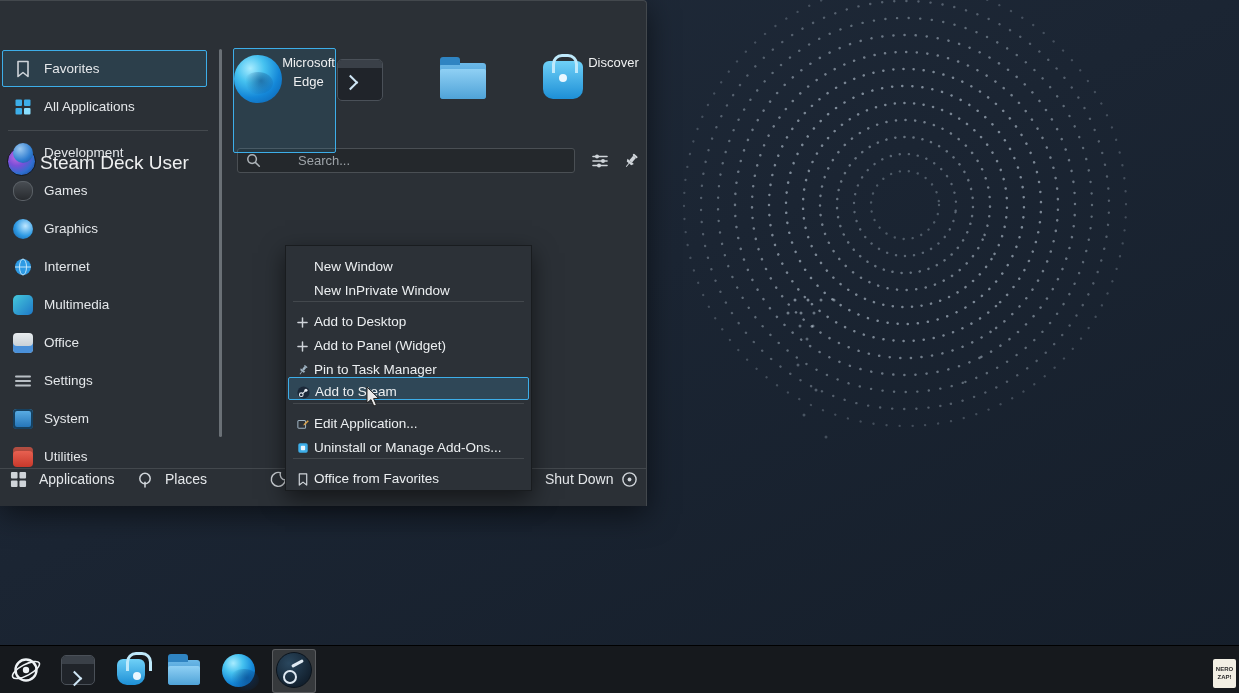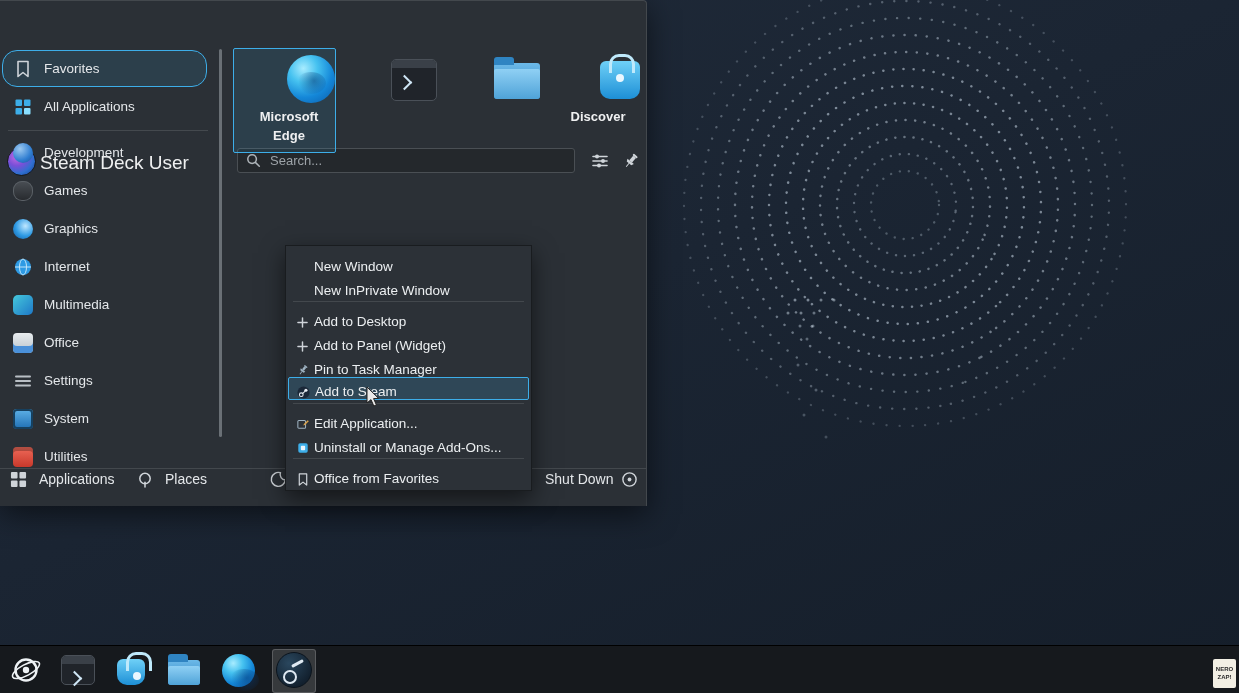--- a/index.html
+++ b/index.html
@@ -12,35 +12,35 @@
             background:#2b3036;border-top:1px solid #43484d;border-right:1px solid #43484d;
             border-top-right-radius:4px;box-shadow:0 8px 30px rgba(0,0,0,.55);}
   .hdr-name{position:absolute;left:40px;top:151px;font-size:19px;color:#eff0f1;}
   #avatar{position:absolute;left:7px;top:146px;width:27px;height:27px;border-radius:50%;
           background:radial-gradient(circle at 32% 32%,#c86be0 0%,#7a4fd8 35%,#2f6fd0 65%,#123a86 100%);
           border:1px solid #15181b;}
   #searchbar{position:absolute;left:237px;top:147px;width:338px;height:25px;
              background:#24282c;border:1px solid #4a4f54;border-radius:3px;
              display:flex;align-items:center;gap:7px;padding:0 8px;box-sizing:border-box;}
   #searchbar input{flex:1;background:transparent;border:none;outline:none;color:#eff0f1;
-                   font-size:13px;font-family:"Liberation Sans",sans-serif;}
+                   font-size:13px;font-family:"Liberation Sans",sans-serif;margin-left:28px;}
   #searchbar input::placeholder{color:#9da3a8;}
   .hdr-icon{position:absolute;top:150px;width:20px;height:20px;}
   
   .sb-item{position:absolute;left:2px;width:205px;height:37px;display:flex;align-items:center;
            gap:11px;padding-left:10px;box-sizing:border-box;color:#e4e7ea;font-size:13.5px;
            border:1px solid transparent;border-radius:2px;}
-  .sb-sel{border-color:#3daee9;background:rgba(61,174,233,.12);border-radius:15px;}
+  .sb-sel{border-color:#3daee9;background:rgba(61,174,233,.12);}
   .sb-sep{position:absolute;left:8px;width:200px;height:1px;background:#44494e;}
   .cat{width:20px;height:20px;flex:0 0 20px;border-radius:4px;position:relative;}
   #sb-scroll{position:absolute;left:219px;top:188px;width:3px;height:400px;border-radius:2px;
              background:#6a7076;}
   
-  .cell{position:absolute;width:101px;height:103px;top:187px;display:flex;flex-direction:column;
-        align-items:flex-end;border:1px solid transparent;border-radius:2px;font-weight:bold;}
+  .cell{position:absolute;width:101px;height:103px;top:187px;display:flex;flex-direction:row;
+        align-items:flex-start;border:1px solid transparent;border-radius:2px;}
   .cell-sel{border-color:#3daee9;background:rgba(61,174,233,.12);}
   .cell .glabel{margin-top:5px;font-size:13px;color:#eff0f1;text-align:center;width:92px;line-height:1.45;}
   .appicon{width:48px;height:48px;margin-top:6px;position:relative;}
   .edge-ball{width:48px;height:48px;border-radius:50%;
      background:radial-gradient(circle at 34% 28%,#a8ecff 0%,#46c2f0 30%,#1487d8 62%,#0b5aa8 100%);}
   .edge-ball:after{content:"";position:absolute;left:9px;top:17px;width:30px;height:22px;border-radius:50%;
      background:radial-gradient(circle at 60% 40%, rgba(8,60,120,.55), rgba(8,60,120,0) 70%);}
   .konsole-box{width:44px;height:40px;margin:4px auto 0;background:#20242a;border:1px solid #4a5058;
      border-radius:5px;position:relative;}
   .konsole-box:before{content:"";position:absolute;left:0;top:0;right:0;height:8px;background:#3a4048;

